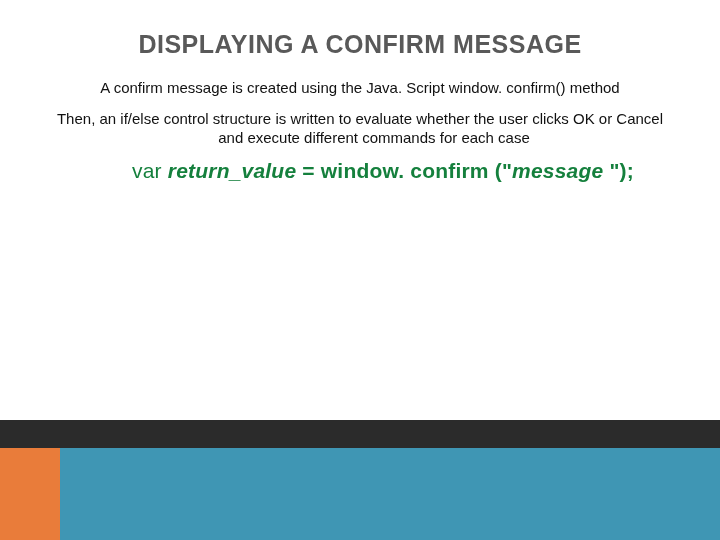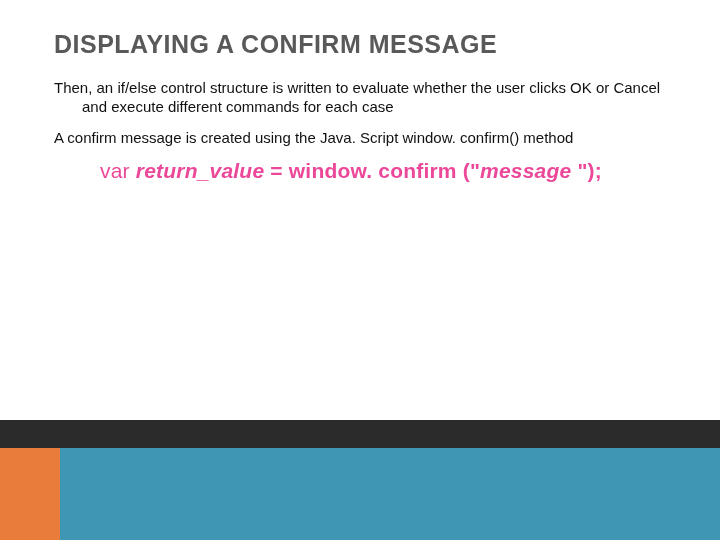--- a/index.html
+++ b/index.html
@@ -1,15 +1,15 @@
 <!DOCTYPE html>
 <html><head>
 <meta charset="utf-8">
 <style>
-  * { margin: 0; padding: 0; box-sizing: border-box; }
+  * { margin: 0; padding: 0; box-sizing: border-box; text-align: center; }
   html, body { width: 720px; height: 540px; overflow: hidden; font-family: Arial, Helvetica, sans-serif; background: #fff; }
   .slide {
     position: relative;
     width: 720px;
     height: 540px;
     background: #fff;
   }
   .content {
     position: absolute;
     left: 54px;
@@ -29,21 +29,21 @@
     line-height: 1.25;
     margin-bottom: 12px;
     padding-left: 0;
     text-indent: 0;
   }
   .hang {
     padding-left: 28px;
     text-indent: -28px;
   }
   .syntax {
-    color: #ec4899;
+    color: #15803d;
     font-size: 21px;
     font-weight: 400;
     margin-top: 4px;
     margin-left: 46px;
     letter-spacing: 0.2px;
   }
   .syntax .kw { font-weight: 400; }
   .syntax .ital { font-style: italic; font-weight: 700; }
   .syntax .bold { font-weight: 700; }
   .footer {
@@ -73,22 +73,22 @@
   }
 </style>
 </head>
 <body>
 
 <div class="slide">
 
   <div class="content">
     <h1 class="title">DISPLAYING A CONFIRM MESSAGE</h1>
 
+    <p class="para hang">A confirm message is created using the Java. Script window. confirm() method</p>
     <p class="para hang">Then, an if/else control structure is written to evaluate whether the user clicks OK or Cancel and execute different commands for each case</p>
-    <p class="para hang">A confirm message is created using the Java. Script window. confirm() method</p>
 
     <p class="syntax">
       <span class="kw">var</span>
       <span> </span><span class="ital">return_value</span><span class="bold"> = window. confirm ("</span><span class="ital">message </span><span class="bold">");</span>
     </p>
   </div>
 
   <div class="footer">
     <div class="dark"></div>
     <div class="orange"></div>

